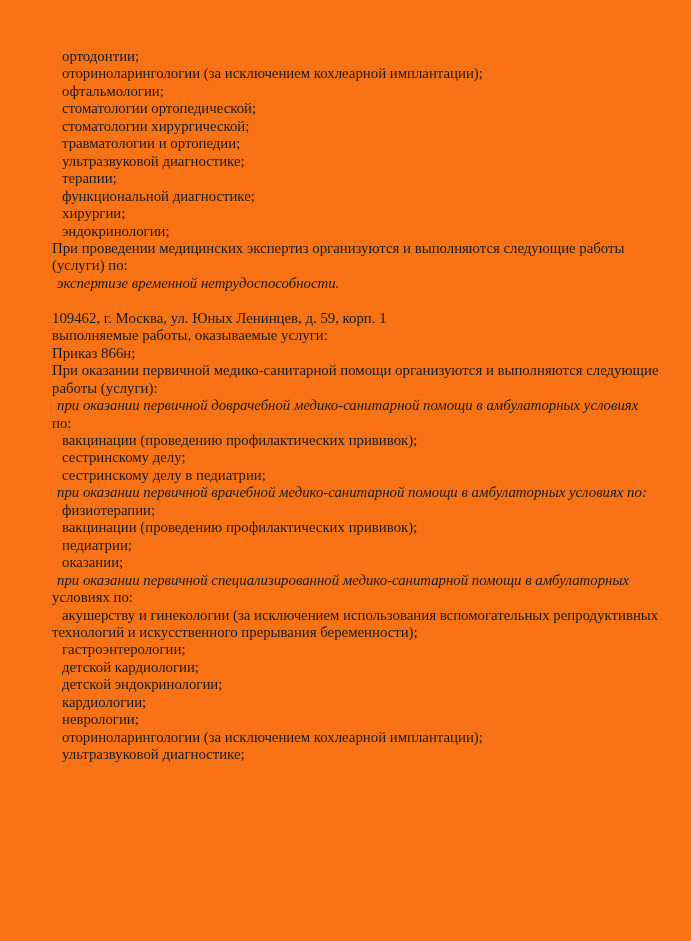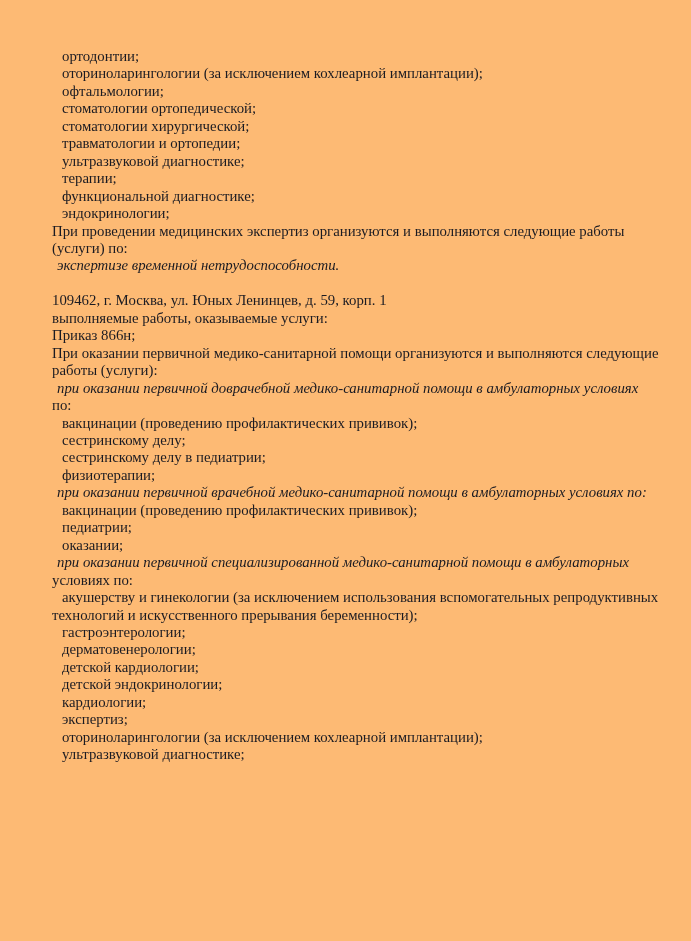--- a/index.html
+++ b/index.html
@@ -4,21 +4,21 @@
 <style>
   html, body {
     margin: 0;
     padding: 0;
     background: #ffffff;
   }
   .page {
     position: relative;
     width: 691px;
     height: 941px;
-    background: #fdba74;
+    background: #f97316;
     overflow: hidden;
   }
   .doc {
     position: absolute;
     top: 48px;
     left: 52px;
     right: 20px;
     font-family: "Liberation Serif", "DejaVu Serif", serif;
     font-size: 14.8px;
     line-height: 17.45px;
@@ -39,47 +39,47 @@
     <div id="lines-container" style="color: rgb(27, 27, 34);">
         <div class="line indent-2">ортодонтии;</div>
         <div class="line indent-2">оториноларингологии (за исключением кохлеарной имплантации);</div>
         <div class="line indent-2">офтальмологии;</div>
         <div class="line indent-2">стоматологии ортопедической;</div>
         <div class="line indent-2">стоматологии хирургической;</div>
         <div class="line indent-2">травматологии и ортопедии;</div>
         <div class="line indent-2">ультразвуковой диагностике;</div>
         <div class="line indent-2">терапии;</div>
         <div class="line indent-2">функциональной диагностике;</div>
+        <div class="line indent-2">хирургии;</div>
         <div class="line indent-2">эндокринологии;</div>
         <div class="line">При проведении медицинских экспертиз организуются и выполняются следующие работы</div>
         <div class="line">(услуги) по:</div>
         <div class="line indent-1">экспертизе временной нетрудоспособности.</div>
         <div class="line">&nbsp;</div>
         <div class="line">109462, г. Москва, ул. Юных Ленинцев, д. 59, корп. 1</div>
         <div class="line">выполняемые работы, оказываемые услуги:</div>
         <div class="line">Приказ 866н;</div>
         <div class="line">При оказании первичной медико-санитарной помощи организуются и выполняются следующие</div>
         <div class="line">работы (услуги):</div>
         <div class="line indent-1">при оказании первичной доврачебной медико-санитарной помощи в амбулаторных условиях</div>
         <div class="line">по:</div>
         <div class="line indent-2">вакцинации (проведению профилактических прививок);</div>
         <div class="line indent-2">сестринскому делу;</div>
         <div class="line indent-2">сестринскому делу в педиатрии;</div>
+        <div class="line indent-1">при оказании первичной врачебной медико-санитарной помощи в амбулаторных условиях по:</div>
         <div class="line indent-2">физиотерапии;</div>
-        <div class="line indent-1">при оказании первичной врачебной медико-санитарной помощи в амбулаторных условиях по:</div>
         <div class="line indent-2">вакцинации (проведению профилактических прививок);</div>
         <div class="line indent-2">педиатрии;</div>
         <div class="line indent-2">оказании;</div>
         <div class="line indent-1">при оказании первичной специализированной медико-санитарной помощи в амбулаторных</div>
         <div class="line">условиях по:</div>
         <div class="line indent-2">акушерству и гинекологии (за исключением использования вспомогательных репродуктивных</div>
         <div class="line">технологий и искусственного прерывания беременности);</div>
         <div class="line indent-2">гастроэнтерологии;</div>
-        <div class="line indent-2">дерматовенерологии;</div>
         <div class="line indent-2">детской кардиологии;</div>
         <div class="line indent-2">детской эндокринологии;</div>
         <div class="line indent-2">кардиологии;</div>
-        <div class="line indent-2">экспертиз;</div>
+        <div class="line indent-2">неврологии;</div>
         <div class="line indent-2">оториноларингологии (за исключением кохлеарной имплантации);</div>
         <div class="line indent-2">ультразвуковой диагностике;</div>
       </div>
   </div>
 </div>
 
 </body></html>

